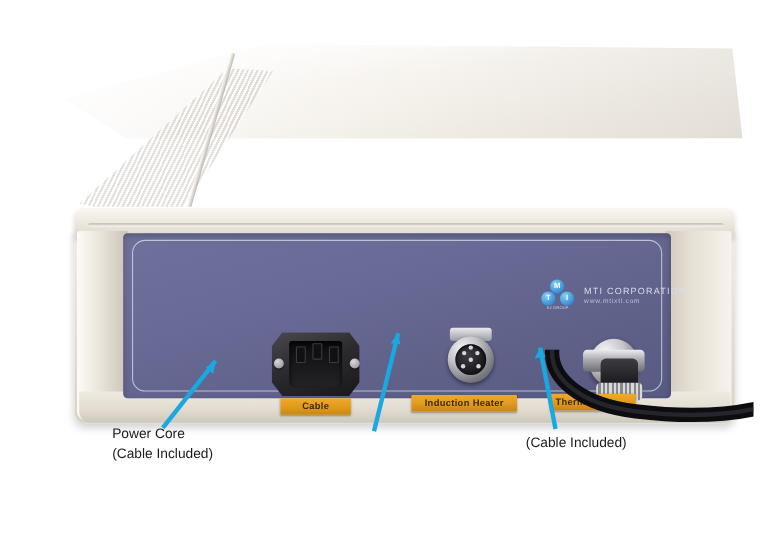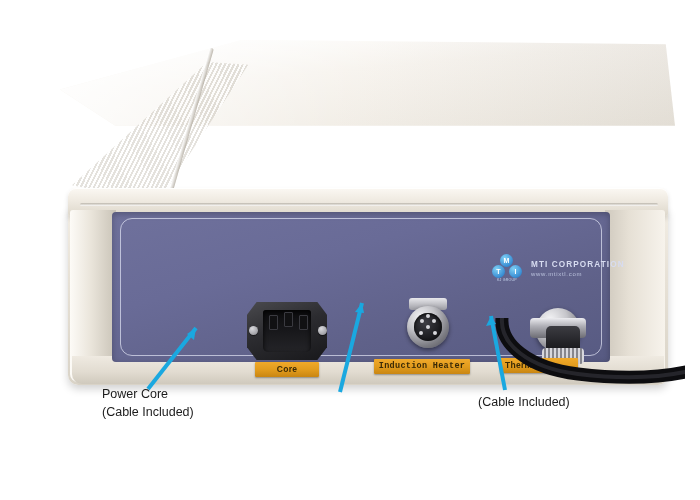--- a/index.html
+++ b/index.html
@@ -92,21 +92,21 @@
     position:absolute;width:13px;height:13px;border-radius:50%;
     background:radial-gradient(circle at 35% 30%,#7fd0f5,#1a6fc4);
     color:#ffffff;font-size:7px;line-height:13px;text-align:center;font-weight:bold;
   }
   .logo-mark .d-top{left:10px;top:0;}
   .logo-mark .d-left{left:2px;top:11px;}
   .logo-mark .d-right{left:19px;top:11px;}
   .logo-sub{position:absolute;left:1px;top:24px;width:32px;text-align:center;
     font-size:3.6px;color:#c9d8f0;letter-spacing:.2px;}
   .logo-text{line-height:1.25;}
-  .logo-name{font-size:8.2px;color:#d7dcf0;letter-spacing:1.1px;font-weight:700;}
+  .logo-name{font-size:8.2px;color:#d7dcf0;letter-spacing:1.1px;font-weight:400;}
   .logo-url{font-size:6px;color:#b9c1dc;letter-spacing:.7px;margin-top:1px;}
 
   
   .power-inlet{
     position:absolute;left:187px;top:262px;width:80px;height:58px;
     background:linear-gradient(160deg,#4a4a4e 0%,#2c2c30 45%,#18181b 100%);
     border-radius:4px;
     clip-path:polygon(12% 0%,88% 0%,100% 22%,100% 78%,88% 100%,12% 100%,0% 78%,0% 22%);
     box-shadow:0 2px 4px rgba(0,0,0,.45);
   }
@@ -173,21 +173,21 @@
 
   
   .tag{
     position:absolute;height:15px;line-height:15px;text-align:center;
     background:linear-gradient(180deg,#f0a92a 0%,#e09a1c 55%,#c98612 100%);
     color:#3a2a06;font-size:8.5px;font-weight:bold;letter-spacing:.3px;
     border-radius:1px;box-shadow:0 1px 2px rgba(0,0,0,.35);
     overflow:hidden;white-space:nowrap;
   }
   .tag-power{left:195px;top:322px;width:64px;}
-  .tag-ih{left:314px;top:319px;width:96px;font-family:Liberation Mono, monospace;}
+  .tag-ih{left:314px;top:319px;width:96px;}
   .tag-tc{left:440px;top:318px;width:78px;text-align:left;padding-left:5px;box-sizing:border-box;}
 
   
   .arrows{position:absolute;left:0;top:0;width:700px;height:500px;pointer-events:none;}
 
   
   .caption{position:absolute;color:#1b1b1b;font-size:12.5px;line-height:1.42;}
   .cap-power{left:78px;top:386px;width:150px;margin-left:24px;}
   .cap-ih{left:220px;top:394px;width:215px;}
   .cap-tc{left:478px;top:394px;width:140px;}
@@ -243,21 +243,21 @@
     <div class="ih-pin ih-p3"></div>
     <div class="ih-pin ih-p4"></div>
     <div class="ih-pin ih-p5"></div>
     <div class="ih-pin ih-p6"></div>
 
     <div class="tc-body"></div>
     <div class="tc-collar"></div>
     <div class="tc-barrel"></div>
     <div class="tc-knurl"></div>
 
-    <div class="tag tag-power">Core</div>
+    <div class="tag tag-power">Cable</div>
     <div class="tag tag-ih">Induction Heater</div>
     <div class="tag tag-tc">Thermoc</div>
 
   </div>
 
   <svg class="tc-cable" width="215" height="70" viewBox="0 0 215 70">
     <path d="M 32 0 C 30 26, 58 50, 108 56 C 150 61, 186 60, 215 54" stroke="#0d0d10" stroke-width="13" fill="none" stroke-linecap="round"></path>
     <path d="M 32 0 C 30 26, 58 50, 108 56 C 150 61, 186 60, 215 54" stroke="#3b3b42" stroke-width="4" fill="none" stroke-linecap="round" opacity=".55"></path>
   </svg>
 

